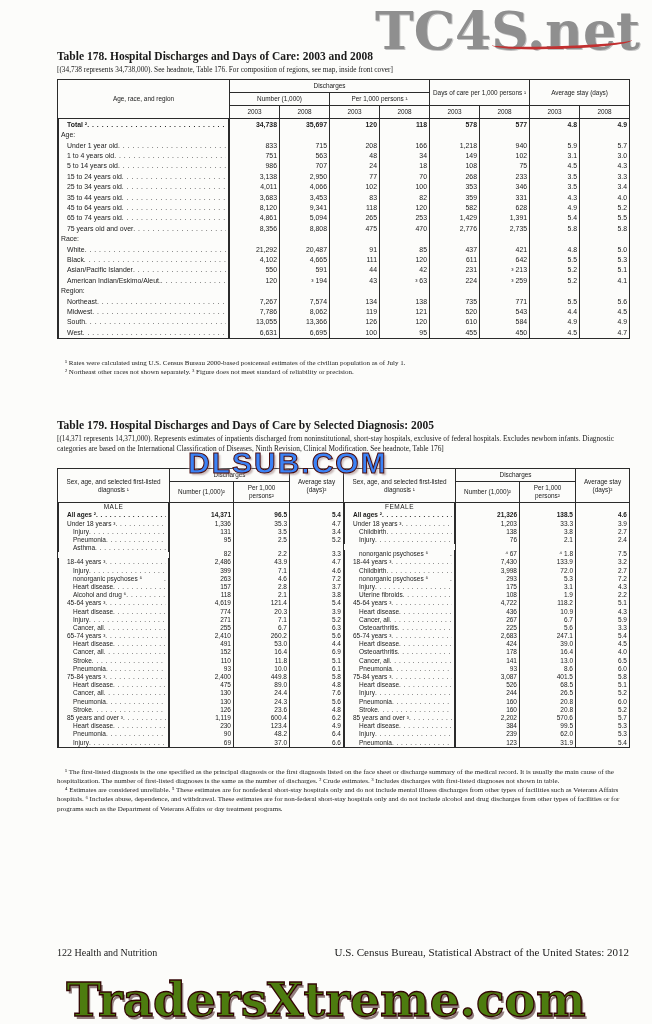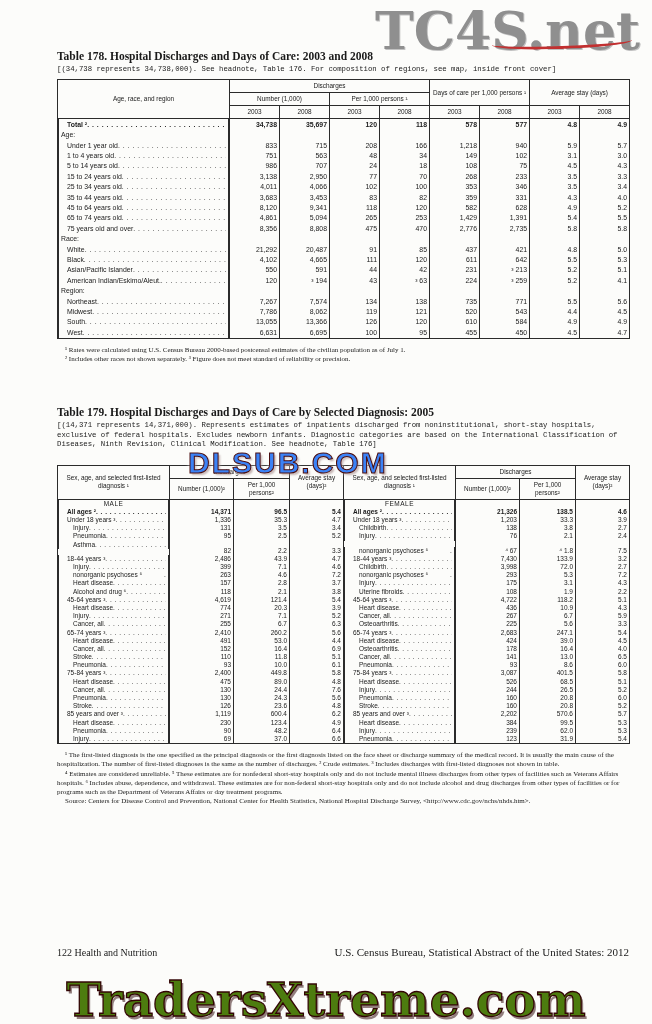--- a/index.html
+++ b/index.html
@@ -2,21 +2,21 @@
 <html><head>
 <meta charset="utf-8">
 <style>
   html,body{margin:0;padding:0;}
   body{width:652px;height:1024px;background:#e9e9e7;}
   .page{position:relative;width:652px;height:1024px;background:#fcfcfa;overflow:hidden;
         font-family:"Liberation Serif",serif;color:#1a1a1a;}
   .content{position:absolute;left:57px;top:50px;width:572px;}
 
   .tbl-title{font-size:11.5px;font-weight:bold;margin:0 0 3px 0;}
-  .headnote{font-size:7.3px;line-height:1.3;margin:0 0 5px 0;font-family:Liberation Mono, monospace;}
+  .headnote{font-size:7.3px;line-height:1.3;margin:0 0 5px 0;}
 
   .dtable{width:100%;border-collapse:collapse;table-layout:fixed;
           font-family:"Liberation Sans",sans-serif;border:1px solid #2b2b2b;}
   .dtable th{border:1px solid #2b2b2b;font-weight:normal;text-align:center;vertical-align:middle;
              font-size:6.4px;line-height:1.25;padding:2px 2px;}
   .dtable td{border-left:1px solid #2b2b2b;border-right:1px solid #2b2b2b;
              font-size:6.9px;line-height:1.3;padding:0 2px;vertical-align:bottom;}
   .t178 tbody td{height:10.4px;}
   .t179 tbody td{font-size:6.5px;line-height:1.25;height:8.2px;}
 
@@ -25,21 +25,21 @@
   .leader{flex:1 1 0;overflow:hidden;white-space:nowrap;min-width:2px;color:#222;}
   .leader::after{content:" . . . . . . . . . . . . . . . . . . . . . . . . . . . . . . . . . . . . . . . . . . . . . .";letter-spacing:.5px;}
   .num{text-align:right;padding-right:3px;}
   .b{font-weight:bold;}
   .s-total{font-weight:bold;}
   .s-sex{justify-content:center;letter-spacing:.5px;}
   td.i0{padding-left:2px;}
   td.i1{padding-left:8px;}
   td.i2{padding-left:14px;}
 
-  .footnotes{margin-top:7px;font-size:7px;line-height:1.32;}
+  .footnotes{margin-top:20px;font-size:7px;line-height:1.32;}
   .footnotes p{margin:0;text-indent:8px;}
   .gap{height:42px;}
   .gap2{height:10px;}
 
   .footer{position:absolute;left:57px;top:946px;width:572px;display:flex;
           justify-content:space-between;align-items:flex-end;}
   .folio{font-size:10px;}
   .credit{font-size:11px;}
 
   .wm-top{position:absolute;top:0px;right:12px;z-index:6;
@@ -393,21 +393,21 @@
             <td class="num">455</td>
             <td class="num">450</td>
             <td class="num">4.5</td>
             <td class="num">4.7</td>
           </tr>
         </tbody>
     </table>
 
     <div class="footnotes">
       <p>¹ Rates were calculated using U.S. Census Bureau 2000-based postcensal estimates of the civilian population as of July 1.</p>
-      <p>² Includes other races not shown separately. ³ Figure does not meet standard of reliability or precision.</p>
+      <p>² Northeast other races not shown separately. ³ Figure does not meet standard of reliability or precision.</p>
     </div>
 
     <div class="gap"></div>
 
     <h1 class="tbl-title">Table 179. Hospital Discharges and Days of Care by Selected Diagnosis: 2005</h1>
     <div class="headnote">[(14,371 represents 14,371,000). Represents estimates of inpatients discharged from noninstitutional, short-stay hospitals, exclusive of federal hospitals. Excludes newborn infants. Diagnostic categories are based on the International Classification of Diseases, Ninth Revision, Clinical Modification. See headnote, Table 176]</div>
     <div class="gap2"></div>
 
     <table class="dtable t179">
       <colgroup>
@@ -898,21 +898,20 @@
             <td class="num">123</td>
             <td class="num">31.9</td>
             <td class="num">5.4</td>
           </tr>
         </tbody>
     </table>
 
     <div class="footnotes">
       <p>¹ The first-listed diagnosis is the one specified as the principal diagnosis or the first diagnosis listed on the face sheet or discharge summary of the medical record. It is usually the main cause of the hospitalization. The number of first-listed diagnoses is the same as the number of discharges. ² Crude estimates. ³ Includes discharges with first-listed diagnoses not shown in table.</p>
       <p>⁴ Estimates are considered unreliable. ⁵ These estimates are for nonfederal short-stay hospitals only and do not include mental illness discharges from other types of facilities such as Veterans Affairs hospitals. ⁶ Includes abuse, dependence, and withdrawal. These estimates are for non-federal short-stay hospitals only and do not include alcohol and drug discharges from other types of facilities or for programs such as the Department of Veterans Affairs or day treatment programs.</p>
-      <p>Source: Centers for Disease Control and Prevention, National Center for Health Statistics, National Hospital Discharge Survey, &lt;http://www.cdc.gov/nchs/nhds.htm&gt;.</p>
     </div>
 
   </div>
 
   <div class="footer">
     <span class="folio">122  Health and Nutrition</span>
     <span class="credit">U.S. Census Bureau, Statistical Abstract of the United States: 2012</span>
   </div>
 
   <div class="wm-mid">DLSUB.COM</div>

